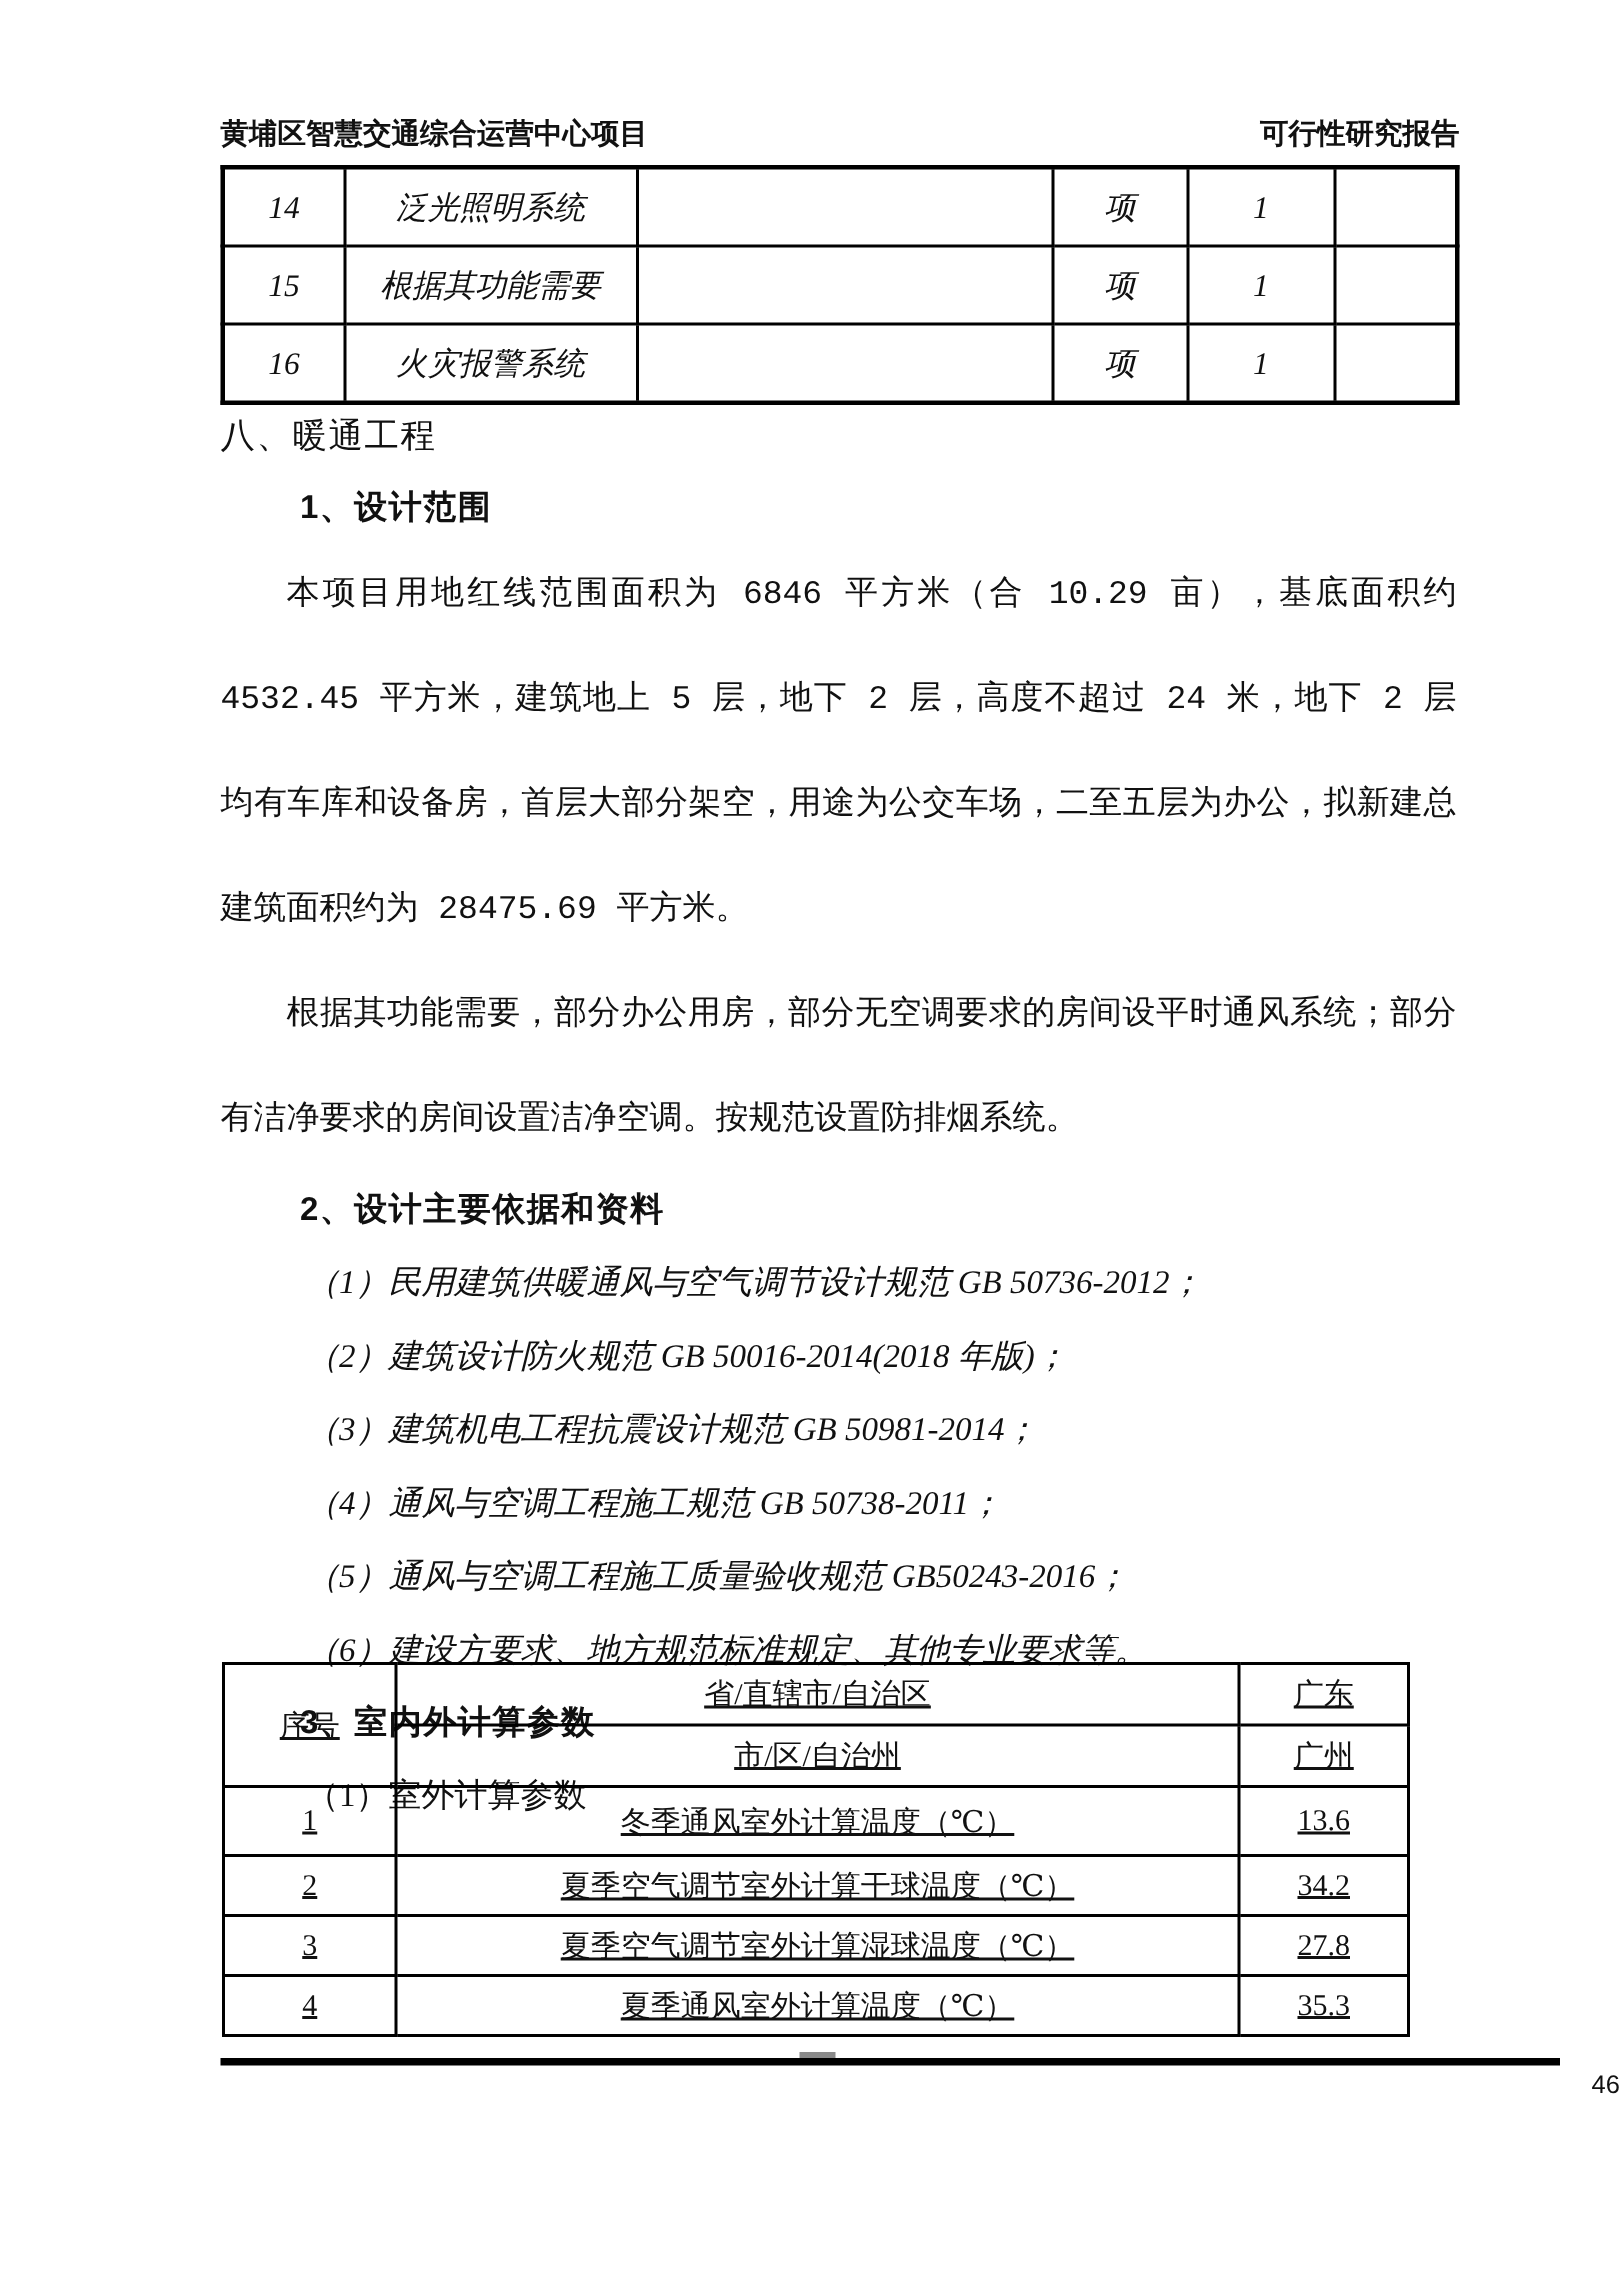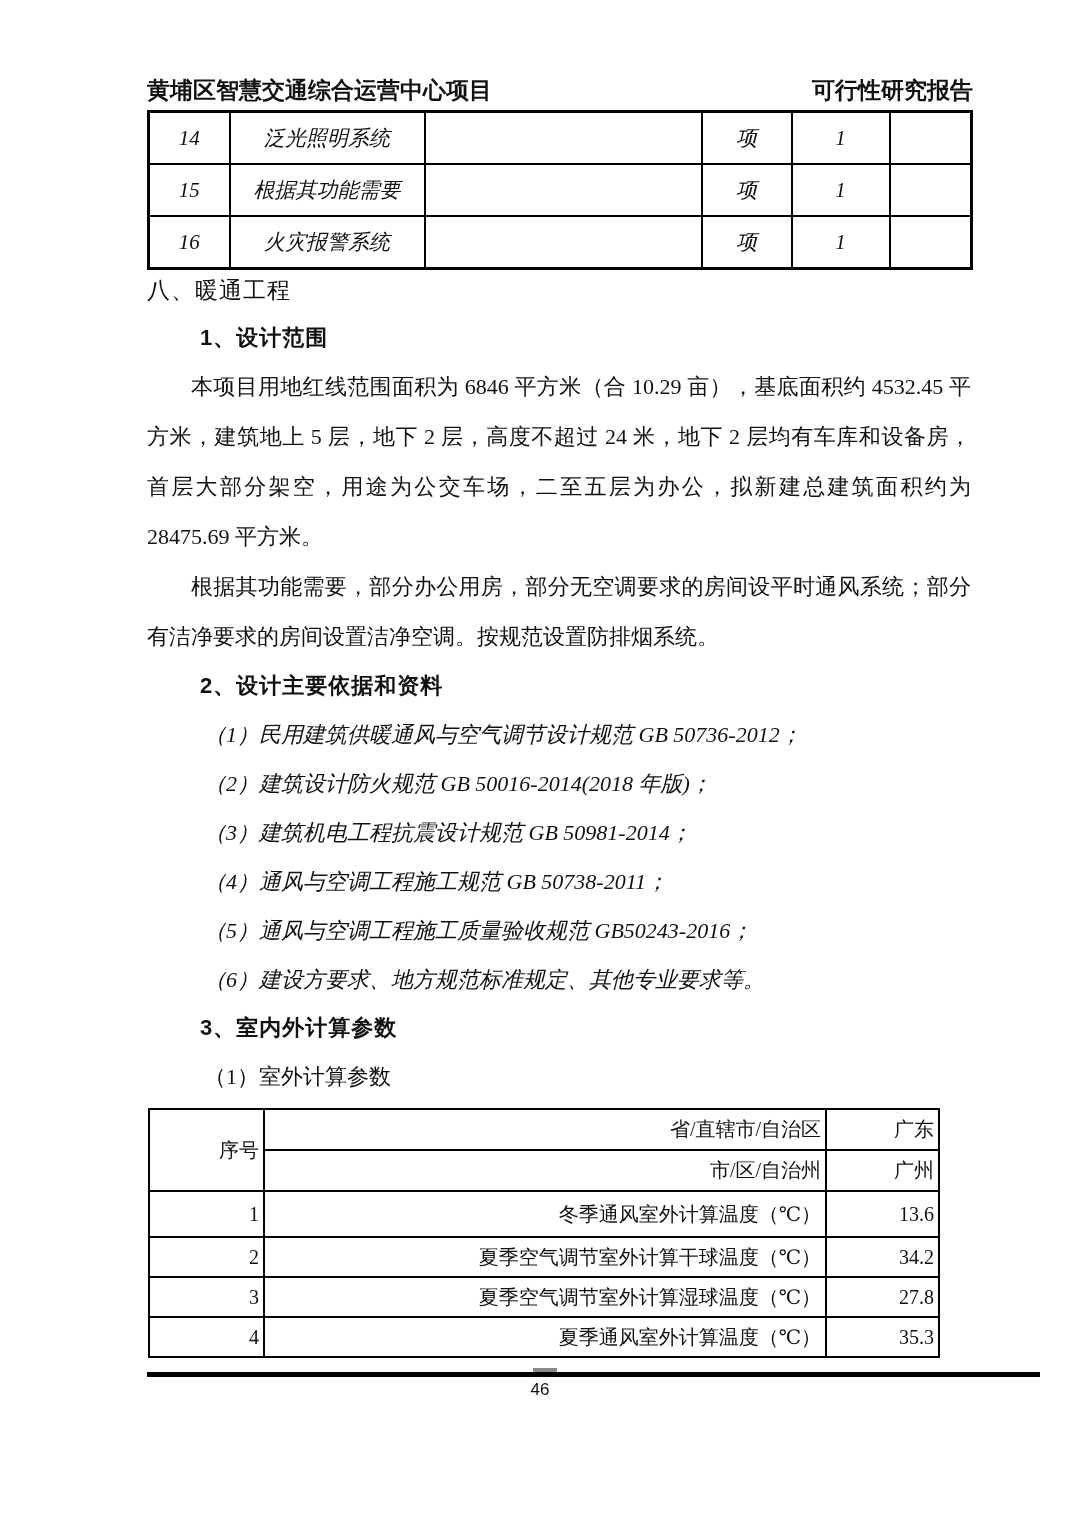--- a/index.html
+++ b/index.html
@@ -10,21 +10,21 @@
     background:#ffffff;
     font-family:"Liberation Serif","DejaVu Serif",serif;
     color:#111111;
     overflow:hidden;
   }
   
   .running-header{
     position:absolute;left:147px;top:78px;width:826px;
     display:flex;justify-content:space-between;align-items:center;
     font-family:"Liberation Sans","DejaVu Sans",sans-serif;
-    font-weight:bold;font-size:23px;line-height:24px;
+    font-weight:bold;font-size:19px;line-height:24px;
   }
   
   .equip-table{
     position:absolute;left:147px;top:110px;width:823px;
     border-collapse:collapse;table-layout:fixed;
     font-size:21px;
   }
   .equip-table td{
     border:2px solid #000;
     height:50px;text-align:center;vertical-align:middle;
@@ -39,56 +39,57 @@
   .sec-main{
     font-size:23px;line-height:46px;font-weight:normal;
     letter-spacing:1px;
   }
   .sec-head{
     font-family:"Liberation Sans","DejaVu Sans",sans-serif;
     font-weight:bold;font-size:22px;line-height:48px;
     padding-left:53px;letter-spacing:1px;
   }
   .para{
-    line-height:50px;text-align:justify;text-indent:44px;
+    line-height:70px;text-align:justify;text-indent:44px;
     margin:0;
+    font-family:Liberation Mono, monospace;
   }
   .ref-item{
     line-height:49px;padding-left:57px;white-space:nowrap;font-style:italic;
   }
   .sub-item{
     line-height:49px;padding-left:57px;
   }
   
   .outdoor-table{
     position:absolute;left:148px;top:1108px;width:790px;
     border-collapse:collapse;table-layout:fixed;
     font-size:20px;
   }
   .outdoor-table{border:2px solid #000;}
   .outdoor-table td{
     border:2px solid #000;
-    text-align:right;vertical-align:middle;
-    padding:0 4px;overflow:hidden;white-space:nowrap;
+    text-align:center;vertical-align:middle;
+    padding:0 4px;overflow:hidden;white-space:nowrap;text-decoration:underline;
   }
   .outdoor-table tr.hdr td{height:39px;}
   .outdoor-table tr.r1 td{height:44px;}
   .outdoor-table tr.rn td{height:38px;}
   
   .footer-rule{
     position:absolute;left:147px;top:1372px;width:893px;height:5px;
     background:#000;
   }
   .footer-tick{
     position:absolute;left:533px;top:1368px;width:24px;height:4px;
     background:#8a8a8a;
   }
   .page-number{
     position:absolute;left:0;top:1379px;width:1080px;
-    text-align:center;font-size:17px;line-height:22px;
+    text-align:right;font-size:17px;line-height:22px;
     font-family:"Liberation Sans","DejaVu Sans",sans-serif;
   }
 </style>
 </head>
 <body>
 
 <div class="page">
 
   <div class="running-header">
     <span>黄埔区智慧交通综合运营中心项目</span>

